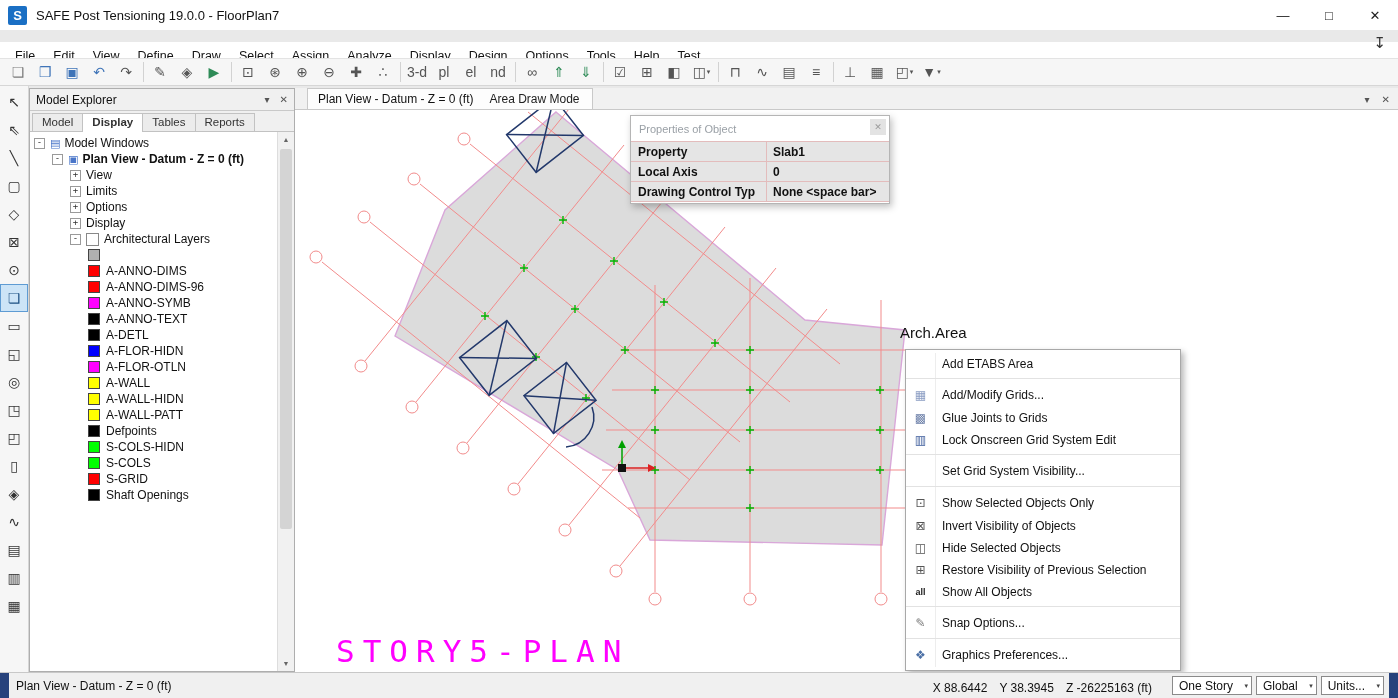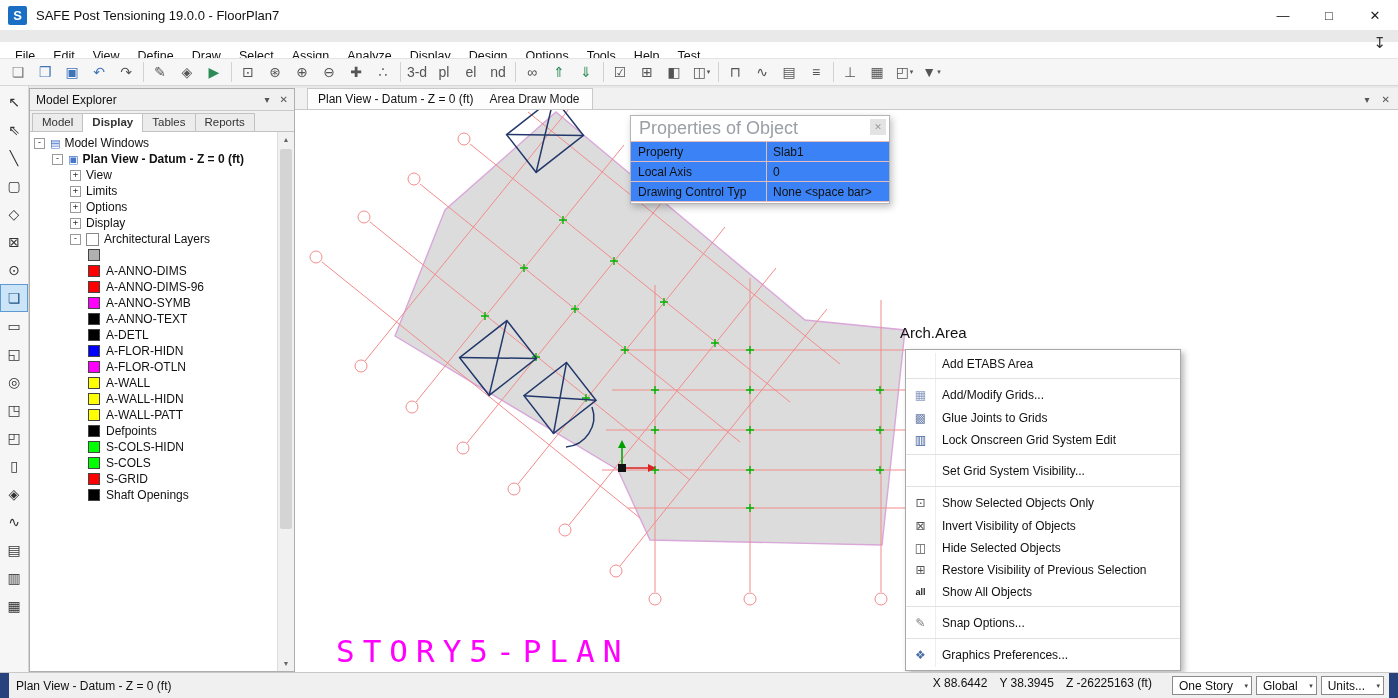--- a/index.html
+++ b/index.html
@@ -80,45 +80,45 @@
   .bub{stroke:var(--grid_bubble,#f28b8b);stroke-width:1;fill:#ffffff;}
   .gm{stroke:var(--marker_green,#00b400);stroke-width:1.4;fill:none;}
   .stair{stroke:var(--stair_navy,#22386b);stroke-width:1.5;fill:none;}
   .plantitle{fill:var(--anno_magenta,#ff00ff);font-family:"DejaVu Sans Mono",monospace;font-size:31px;letter-spacing:8px;}
 
   .arch-label{left:605px;top:214px;font-size:15px;color:#111;z-index:2;}
 
   
   .props{left:335px;top:5px;width:258px;background:rgba(255,255,255,0.92);border:1px solid #b5b5b5;
          box-shadow:2px 3px 7px rgba(0,0,0,0.25);z-index:3;}
-  .props-title{height:21px;display:flex;align-items:center;padding:2px 8px 0 8px;color:#9aa0a6;font-size:18px;}
+  .props-title{height:21px;display:flex;align-items:center;padding:2px 8px 0 8px;color:#9aa0a6;font-size:11px;}
   .props-close{position:absolute;top:3px;right:3px;width:16px;height:16px;background:#e3e3e3;color:#9b9b9b;
                font-size:9px;display:flex;align-items:center;justify-content:center;}
   .ptable{margin:2px 0 1px 0;border-top:1px solid var(--tbl,#e3bcbc);}
-  .prow{display:flex;height:19px;border-bottom:1px solid var(--tbl,#e3bcbc);align-items:center;background:#3b82f6;}
+  .prow{display:flex;height:19px;border-bottom:1px solid var(--tbl,#e3bcbc);align-items:center;background:#e5e5e5;font-weight:bold;}
   .plab{width:124px;flex:none;padding:0 4px 0 7px;border-right:1px solid var(--tbl,#e3bcbc);align-self:stretch;display:flex;align-items:center;}
   .pval{flex:1;padding:0 6px;}
 
   
   .cmenu{left:610px;top:239px;width:274px;background:#fff;border:1px solid #a8a8a8;
          box-shadow:3px 3px 6px rgba(0,0,0,0.28);z-index:4;padding:3px 0;}
   .cmenu::before{content:"";position:absolute;left:29px;top:3px;bottom:3px;width:1px;background:#ededed;}
   .ci{display:flex;align-items:center;height:22px;position:relative;}
   .ci.group{border-top:1px solid #e2e2e2;margin-top:3px;padding-top:3px;height:25px;}
   .ci .gut{width:29px;flex:none;display:flex;align-items:center;justify-content:center;font-size:12px;}
   .ci .gut .glyph.small{font-size:9px;font-weight:bold;}
   .ci .lbl{margin-left:7px;font-size:12px;white-space:nowrap;}
 
   
   .statusbar{left:0;bottom:0;width:100%;height:26px;background:#f0f0f0;border-top:1px solid #c8c8c8;
              box-sizing:border-box;display:flex;align-items:center;}
   .sb-corner{position:absolute;top:0;bottom:0;width:9px;background:var(--statusbar_corner,#27427c);}
   .sb-corner.l{left:0;} .sb-corner.r{right:0;}
   .sb-view{margin-left:16px;}
-  .sb-right{margin-left:auto;display:flex;align-items:flex-start;gap:10px;margin-right:14px;}
+  .sb-right{margin-left:auto;display:flex;align-items:flex-end;gap:10px;margin-right:14px;}
   .sb-coords{display:flex;gap:12px;margin-right:10px;}
   .combo{position:relative;height:19px;background:#fff;border:1px solid #8a8a8a;display:flex;align-items:center;
          padding:0 18px 0 6px;font-size:12px;box-sizing:border-box;}
   .combo .arr{position:absolute;right:3px;top:5px;font-size:7px;color:#444;}
 </style>
 </head>
 <body>
 
 <div class="abs titlebar">
   <div class="appicon">S</div>

